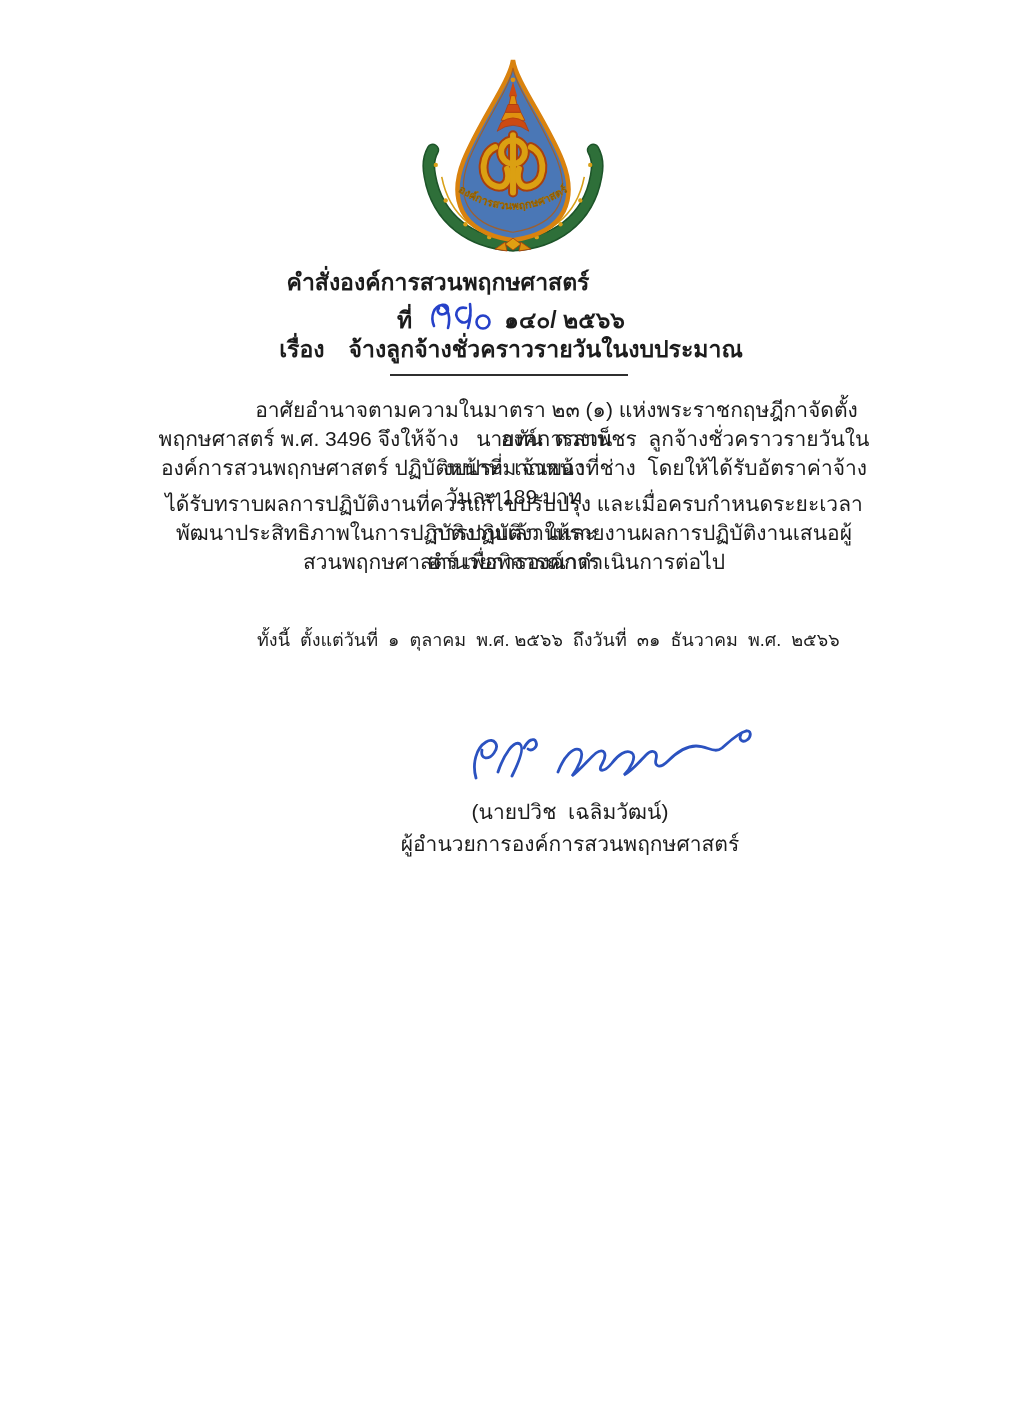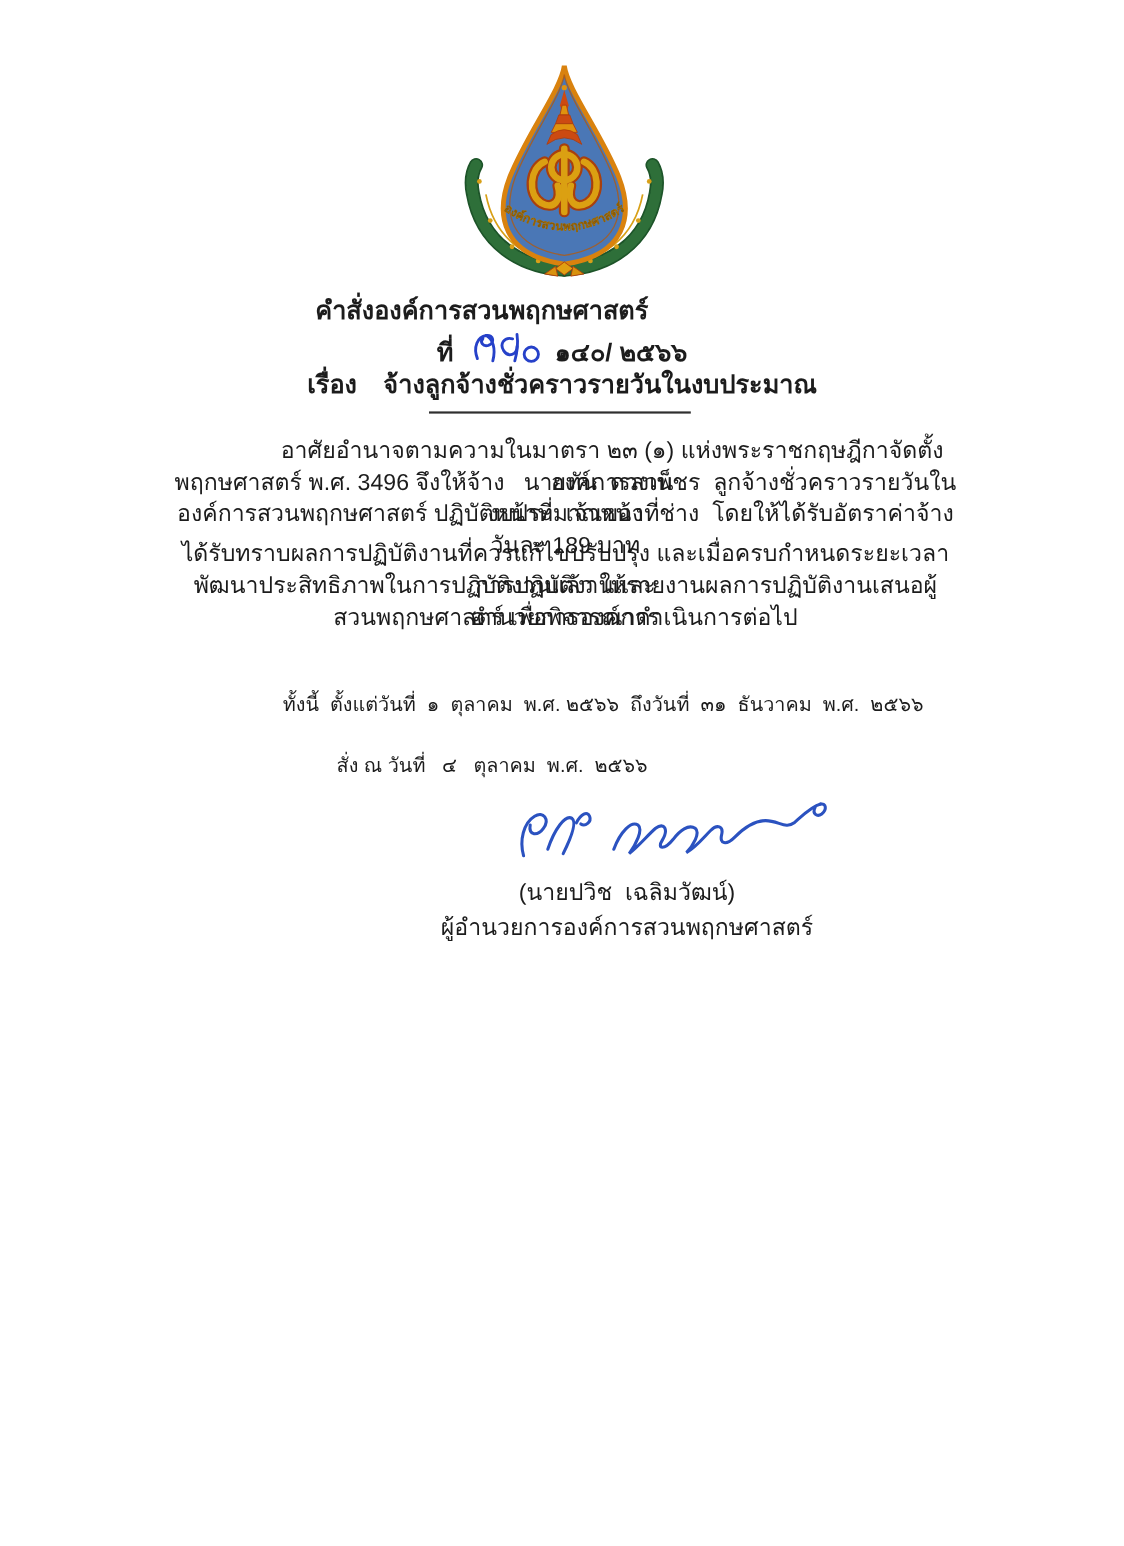--- a/index.html
+++ b/index.html
@@ -139,21 +139,20 @@
   </div>
 
   <div class="para" style="top:489px">
     <div class="line">ได้รับทราบผลการปฏิบัติงานที่ควรแก้ไขปรับปรุง และเมื่อครบกำหนดระยะเวลาการปฏิบัติงานและ</div>
     <div class="line">พัฒนาประสิทธิภาพในการปฏิบัติงานแล้ว ให้รายงานผลการปฏิบัติงานเสนอผู้อำนวยการองค์การ</div>
     <div class="line">สวนพฤกษศาสตร์ เพื่อพิจารณาดำเนินการต่อไป</div>
   </div>
 
   <div class="solo-line" style="top:626px;left:257px">ทั้งนี้  ตั้งแต่วันที่  ๑  ตุลาคม  พ.ศ. ๒๕๖๖  ถึงวันที่  ๓๑  ธันวาคม  พ.ศ.  ๒๕๖๖</div>
 
-  <div class="solo-line" style="top:682px;left:306px">สั่ง ณ วันที่   ๔   ตุลาคม  พ.ศ.  ๒๕๖๖</div>
 
   <svg class="signature-svg" width="290" height="70" viewBox="0 0 290 70">
     <g fill="none" stroke="#2b52c0" stroke-width="2.8" stroke-linecap="round">
       <path d="M14,56 C10,42 14,26 24,20 C32,15 38,23 32,31 C27,38 18,38 20,28"></path>
       <path d="M36,50 C42,32 52,18 58,22 C63,26 56,42 50,54"></path>
       <path d="M62,26 C66,18 72,15 74,20 C76,25 70,30 66,27"></path>
       <path d="M96,50 C102,34 112,24 118,28 C123,32 116,46 110,54 C118,48 128,36 134,31 C142,25 146,32 140,42 C135,50 142,51 150,41 C156,33 164,27 170,31 C175,35 168,47 162,53 C170,49 178,39 184,33 C190,27 196,29 194,37 C192,45 198,47 206,39 C214,31 224,24 234,24 C246,24 252,32 260,26 C268,19 276,11 284,9"></path>
       <path d="M284,9 C289,8 290,14 285,18 C281,21 276,18 279,12"></path>
     </g>
   </svg>

